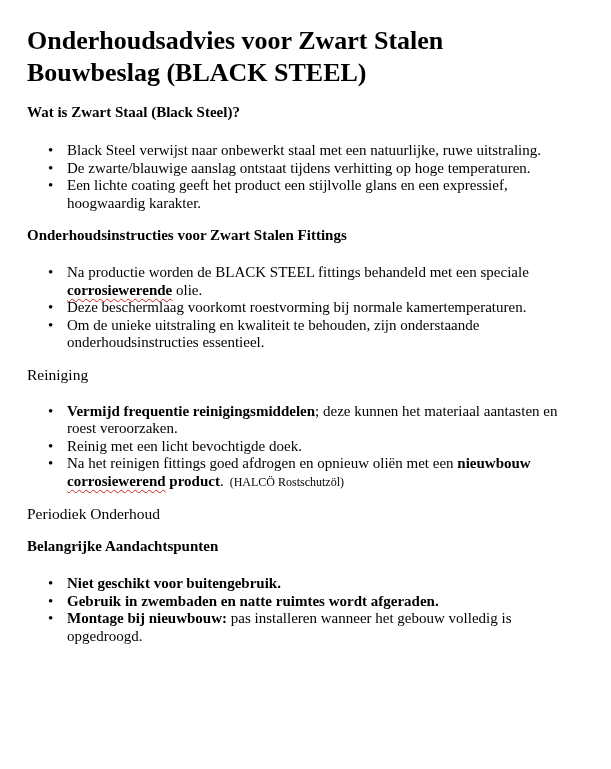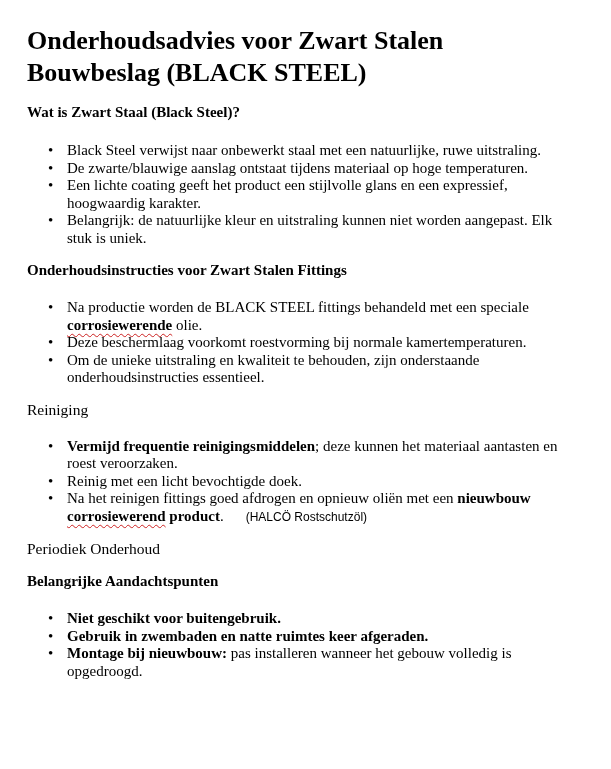--- a/index.html
+++ b/index.html
@@ -55,38 +55,37 @@
   .run-bold { font-weight: bold; }
   .run-squiggle {
     text-decoration-line: underline;
     text-decoration-style: wavy;
     text-decoration-color: #cc2222;
     text-decoration-thickness: 1px;
     text-underline-offset: 3px;
     font-weight: bold;
   }
   .run-small {
-    font-family: Liberation Sans, sans-serif;
+    font-family: Liberation Serif, serif;
     font-size: 12px;
-    margin-left: 22px;
+    margin-left: 6px;
   }
 </style>
 </head>
 <body>
 
 <div class="page">
 
   <h1 class="doc-title">Onderhoudsadvies voor Zwart Stalen Bouwbeslag (BLACK STEEL)</h1>
 
   <h2 class="sec-heading">Wat is Zwart Staal (Black Steel)?</h2>
   <ul class="bullet-list">
     <li><span>Black Steel verwijst naar onbewerkt staal met een natuurlijke, ruwe uitstraling.</span></li>
-    <li><span>De zwarte/blauwige aanslag ontstaat tijdens materiaal op hoge temperaturen.</span></li>
+    <li><span>De zwarte/blauwige aanslag ontstaat tijdens verhitting op hoge temperaturen.</span></li>
     <li><span>Een lichte coating geeft het product een stijlvolle glans en een expressief, hoogwaardig karakter.</span></li>
-    <li><span>Belangrijk: de natuurlijke kleur en uitstraling kunnen niet worden aangepast. Elk stuk is uniek.</span></li>
   </ul>
 
   <h2 class="sec-heading">Onderhoudsinstructies voor Zwart Stalen Fittings</h2>
   <ul class="bullet-list semi">
     <li><span>Na productie worden de BLACK STEEL fittings behandeld met een speciale </span><span class="run-squiggle">corrosiewerende</span><span> olie.</span></li>
     <li><span>Deze beschermlaag voorkomt roestvorming bij normale kamertemperaturen.</span></li>
     <li><span>Om de unieke uitstraling en kwaliteit te behouden, zijn onderstaande onderhoudsinstructies essentieel.</span></li>
   </ul>
 
   <h3 class="sub-heading">Reiniging</h3>
@@ -94,17 +93,17 @@
     <li><span class="run-bold">Vermijd frequentie reinigingsmiddelen</span><span>; deze kunnen het materiaal aantasten en roest veroorzaken.</span></li>
     <li><span>Reinig met een licht bevochtigde doek.</span></li>
     <li><span>Na het reinigen fittings goed afdrogen en opnieuw oliën met een </span><span class="run-bold">nieuwbouw </span><span class="run-bold run-squiggle">corrosiewerend</span><span class="run-bold"> product</span><span>.</span><span class="run-small">(HALCÖ Rostschutzöl)</span></li>
   </ul>
 
   <h3 class="sub-heading">Periodiek Onderhoud</h3>
 
   <h2 class="sec-heading">Belangrijke Aandachtspunten</h2>
   <ul class="bullet-list semi">
     <li><span class="run-bold">Niet geschikt voor buitengebruik.</span></li>
-    <li><span class="run-bold">Gebruik in zwembaden en natte ruimtes keer afgeraden.</span></li>
+    <li><span class="run-bold">Gebruik in zwembaden en natte ruimtes wordt afgeraden.</span></li>
     <li><span class="run-bold">Montage bij nieuwbouw:</span><span> pas installeren wanneer het gebouw volledig is opgedroogd.</span></li>
   </ul>
 
 </div>
 
 </body></html>

